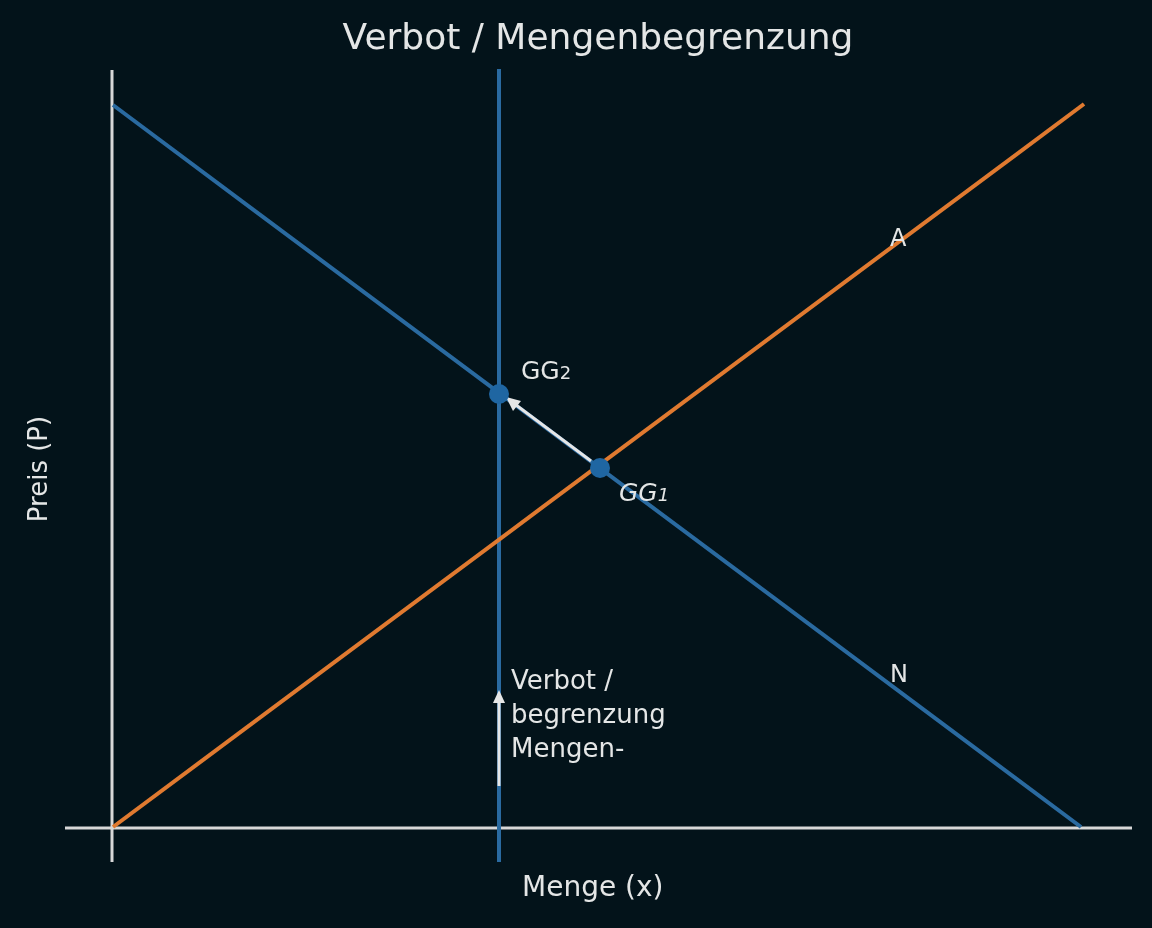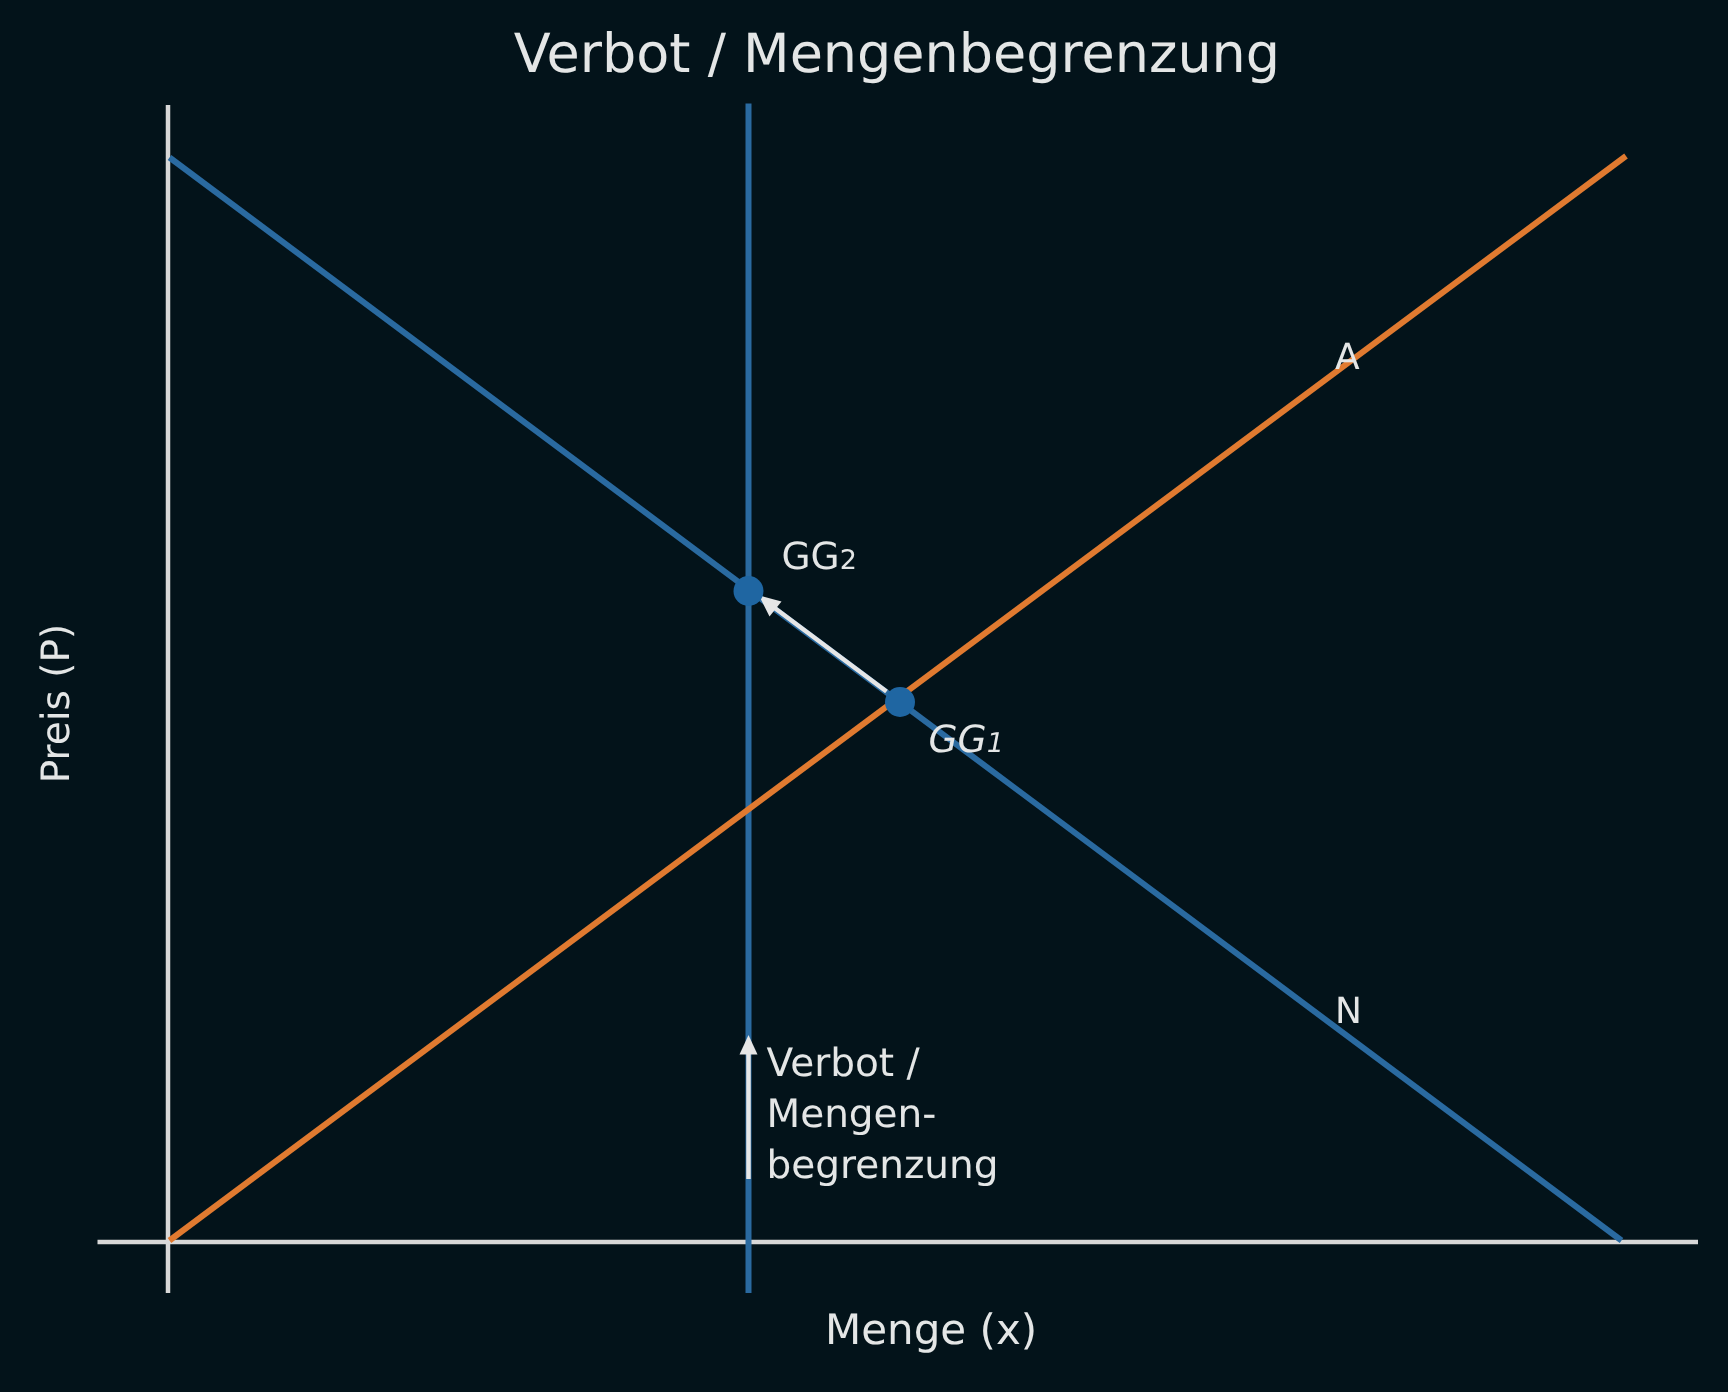--- a/index.html
+++ b/index.html
@@ -1,27 +1,27 @@
 <!DOCTYPE html>
 <html><head>
 <meta charset="utf-8">
 <style>
   html,body{margin:0;padding:0;background:#03131a;}
   body{width:1152px;height:928px;position:relative;overflow:hidden;font-family:"DejaVu Sans","Liberation Sans",sans-serif;color:#e6e6e6;}
   svg{position:absolute;left:0;top:0;}
   .lbl{position:absolute;color:#e4e6e6;white-space:nowrap;}
   #title{left:0;width:1196px;top:16px;font-size:36px;text-align:center;}
-  #xlabel{left:522px;top:870px;font-size:28px;margin-left:28px;}
+  #xlabel{left:522px;top:870px;font-size:28px;}
   #ylabel{left:-22px;top:454px;font-size:26px;transform:rotate(-90deg);transform-origin:center;width:120px;text-align:center;}
   #lblA{left:890px;top:224px;font-size:24px;}
   #lblN{left:890px;top:660px;font-size:24px;}
   #lblGG2{left:521px;top:356px;font-size:25px;}
   #lblGG1{left:619px;top:478px;font-size:25px;font-style:italic;}
   .sub{font-size:18px;}
-  #note{left:511px;top:663px;font-size:26px;line-height:34px;white-space:normal;width:220px;margin-top:29px;}
+  #note{left:511px;top:663px;font-size:26px;line-height:34px;white-space:normal;width:220px;}
 </style>
 </head>
 <body>
 
 <svg width="1152" height="928">
 
   <line x1="112" y1="70" x2="112" y2="862" stroke="#d8d8d8" stroke-width="3"></line>
   <line x1="65" y1="828" x2="1132" y2="828" stroke="#d8d8d8" stroke-width="3"></line>
 
   <line x1="499" y1="69" x2="499" y2="862" stroke="#2a6aa0" stroke-width="4"></line>
@@ -42,15 +42,15 @@
 
 <div id="title" class="lbl">Verbot / Mengenbegrenzung</div>
 <div id="xlabel" class="lbl">Menge (x)</div>
 <div id="ylabel" class="lbl">Preis (P)</div>
 <div id="lblA" class="lbl">A</div>
 <div id="lblN" class="lbl">N</div>
 <div id="lblGG2" class="lbl"><span>GG</span><span class="sub">2</span></div>
 <div id="lblGG1" class="lbl"><span>GG</span><span class="sub">1</span></div>
 <div id="note" class="lbl">
   <div>Verbot /</div>
+  <div>begrenzung</div>
   <div>Mengen-</div>
-  <div>begrenzung</div>
 </div>
 
 </body></html>

